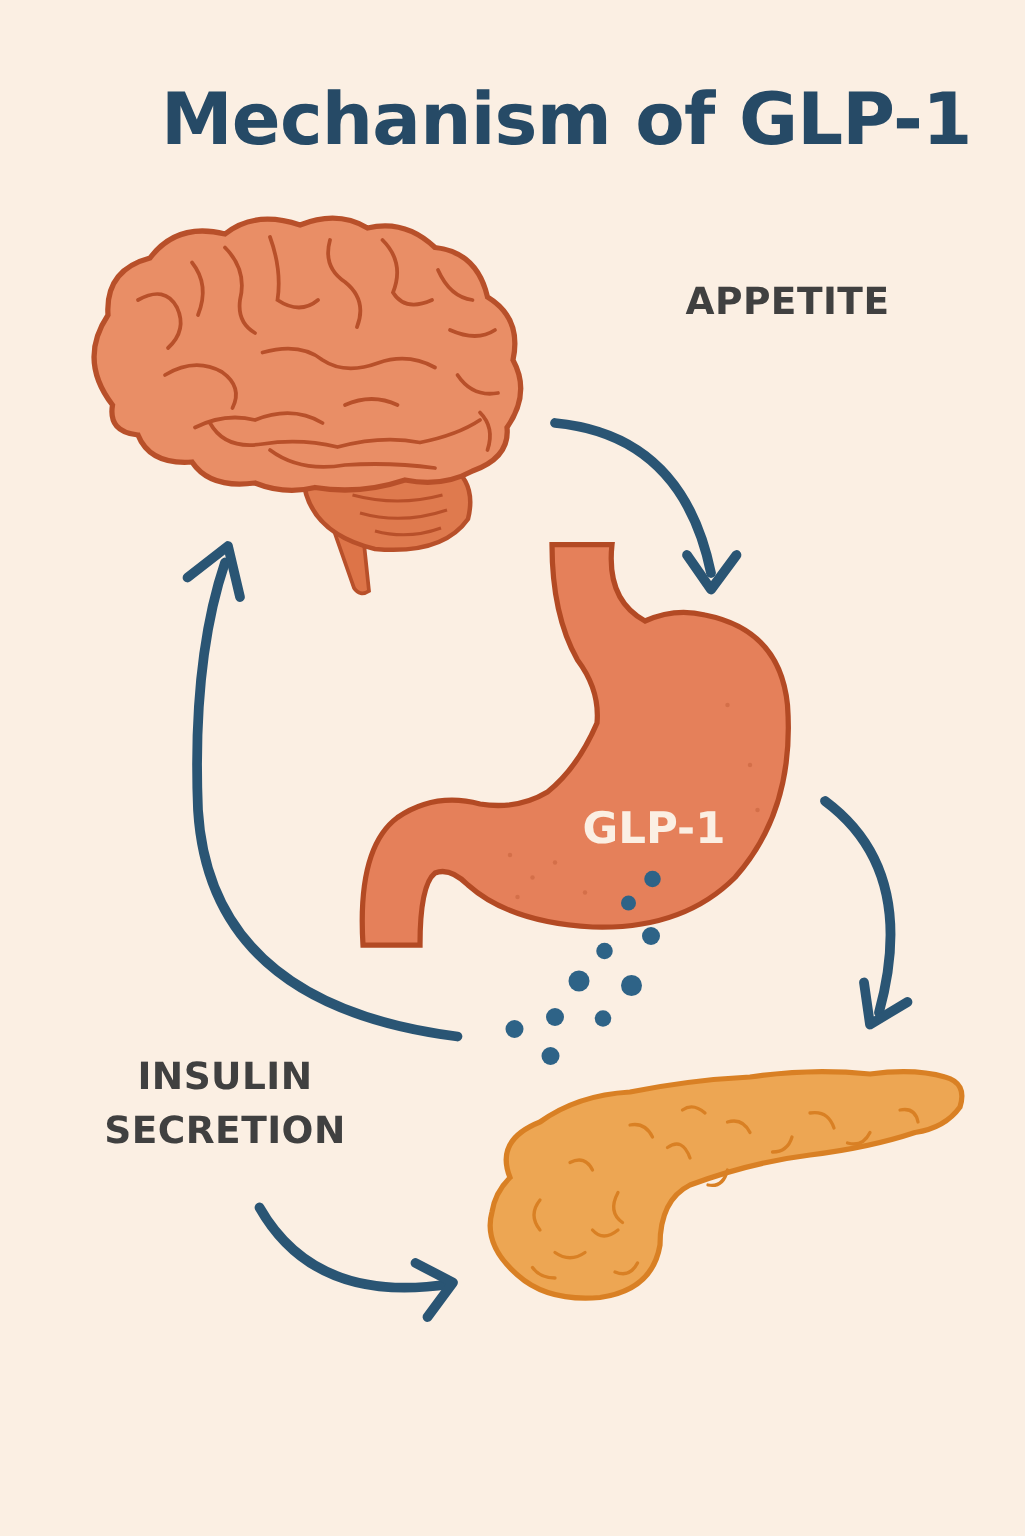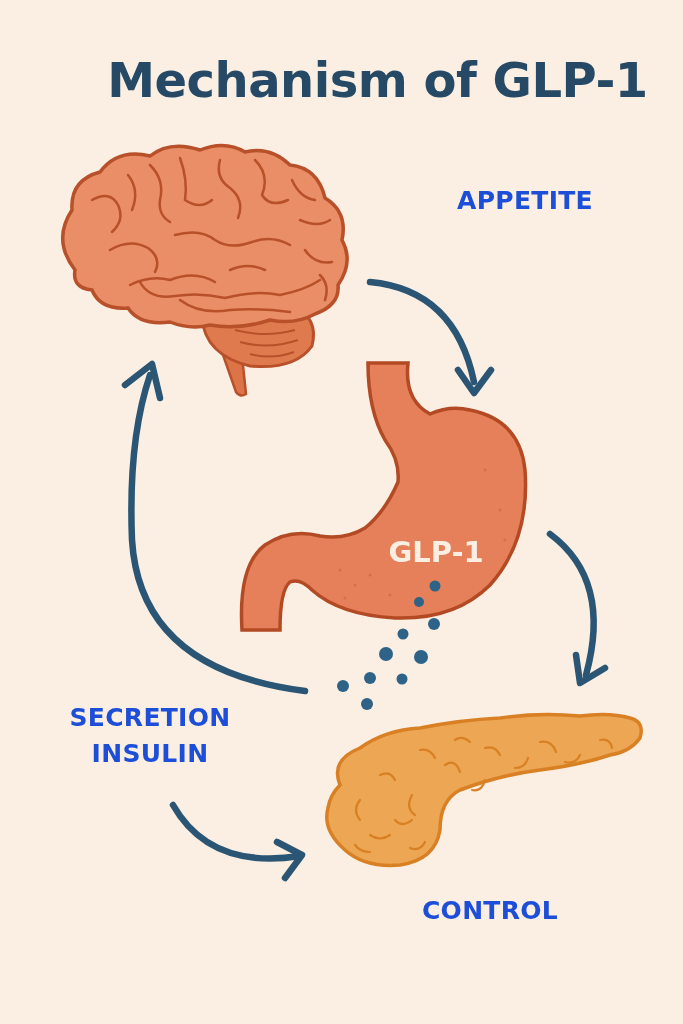--- a/index.html
+++ b/index.html
@@ -9,21 +9,21 @@
       font-family: "DejaVu Sans", sans-serif;
       position: relative;
     }
     .title {
       position: absolute; left: 0; top: 52px; width: 683px;
       text-align: center; font-size: 48px; font-weight: bold;
       color: #264a66; letter-spacing: -0.5px; margin-left: 36px;
     }
     .label {
       position: absolute; text-align: center; font-weight: bold;
-      color: #1d4ed8; font-size: 25px; line-height: 36px; letter-spacing: 0.3px;
+      color: #404040; font-size: 25px; line-height: 36px; letter-spacing: 0.3px;
     }
     #lbl-appetite { left: 395px; top: 183px; width: 260px; }
     #lbl-insulin { left: 30px; top: 700px; width: 240px; }
     #lbl-glucose { left: 370px; top: 893px; width: 240px; }
     svg { position: absolute; left: 0; top: 0; }
     .stomach-label {
       font-family: "DejaVu Sans", sans-serif; font-weight: bold; font-size: 29px;
     }
   </style>
 </head>
@@ -131,18 +131,17 @@
       <path d="M305 691 Q140 670 132 540 Q128 440 150 375"></path>
       <path d="M125 385 L152 364 L160 398"></path>
     </g>
   </g>
 </svg>
 
 <div class="label" id="lbl-appetite">
   <div>APPETITE</div>
 </div>
 <div class="label" id="lbl-insulin">
+  <div>INSULIN</div>
   <div>SECRETION</div>
-  <div>INSULIN</div>
 </div>
 <div class="label" id="lbl-glucose">
-  <div>CONTROL</div>
 </div>
 
 </body></html>

